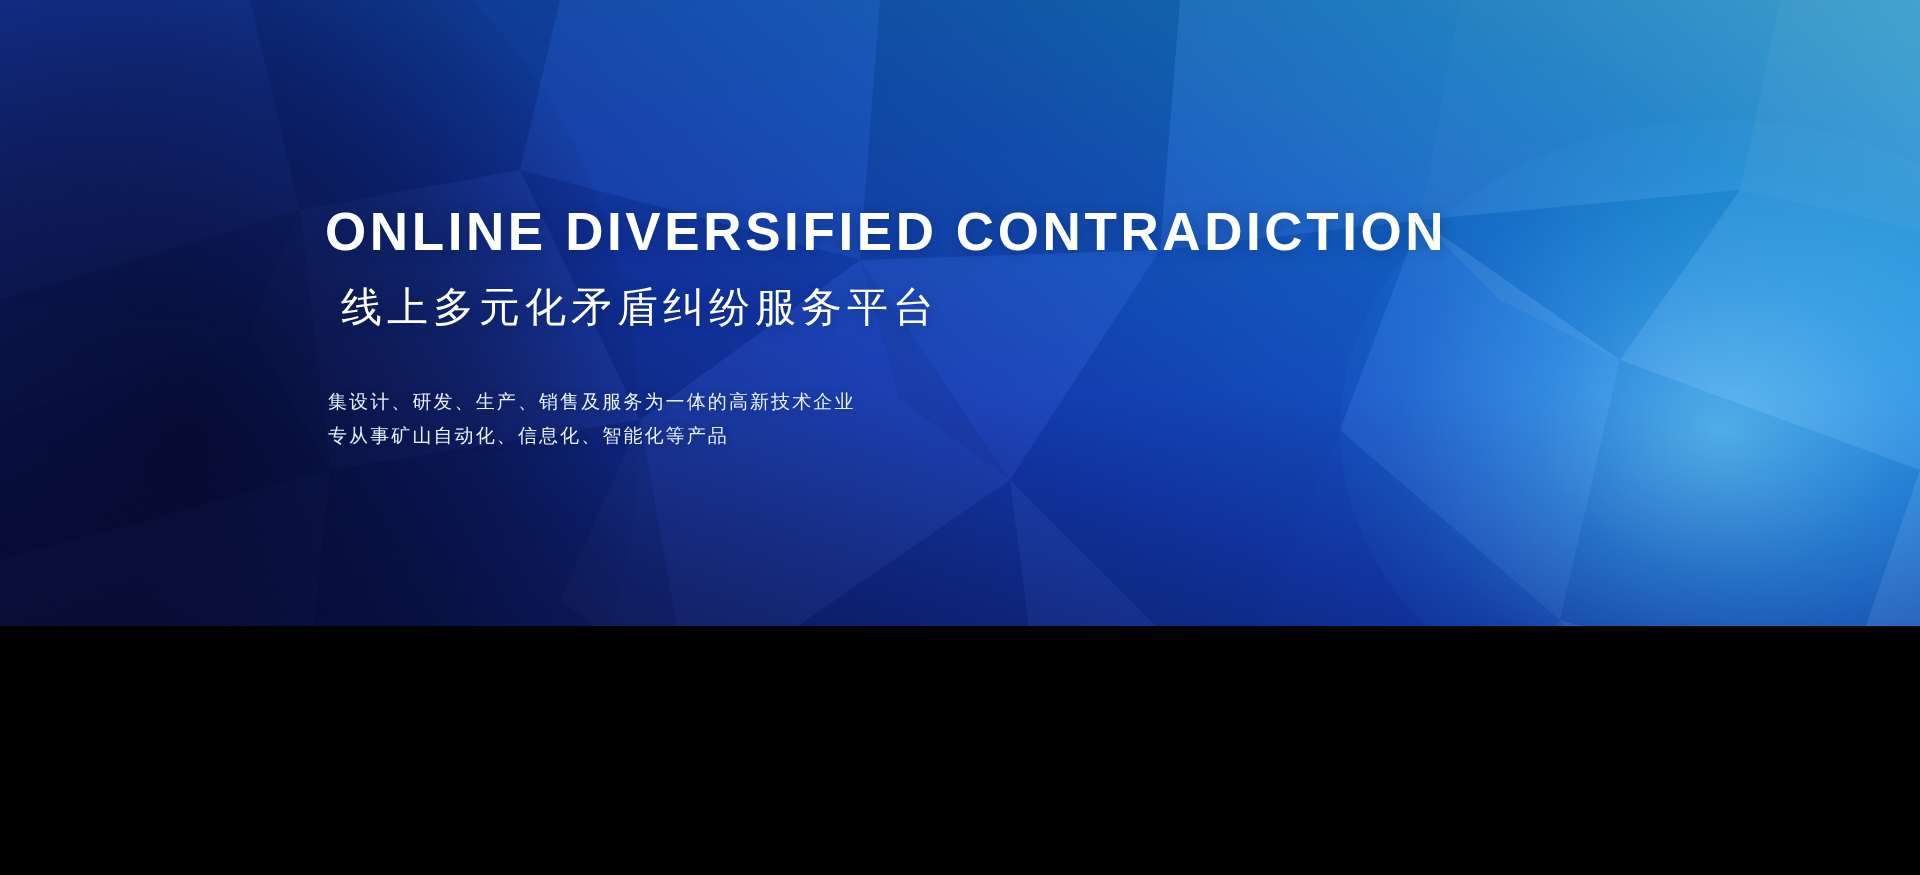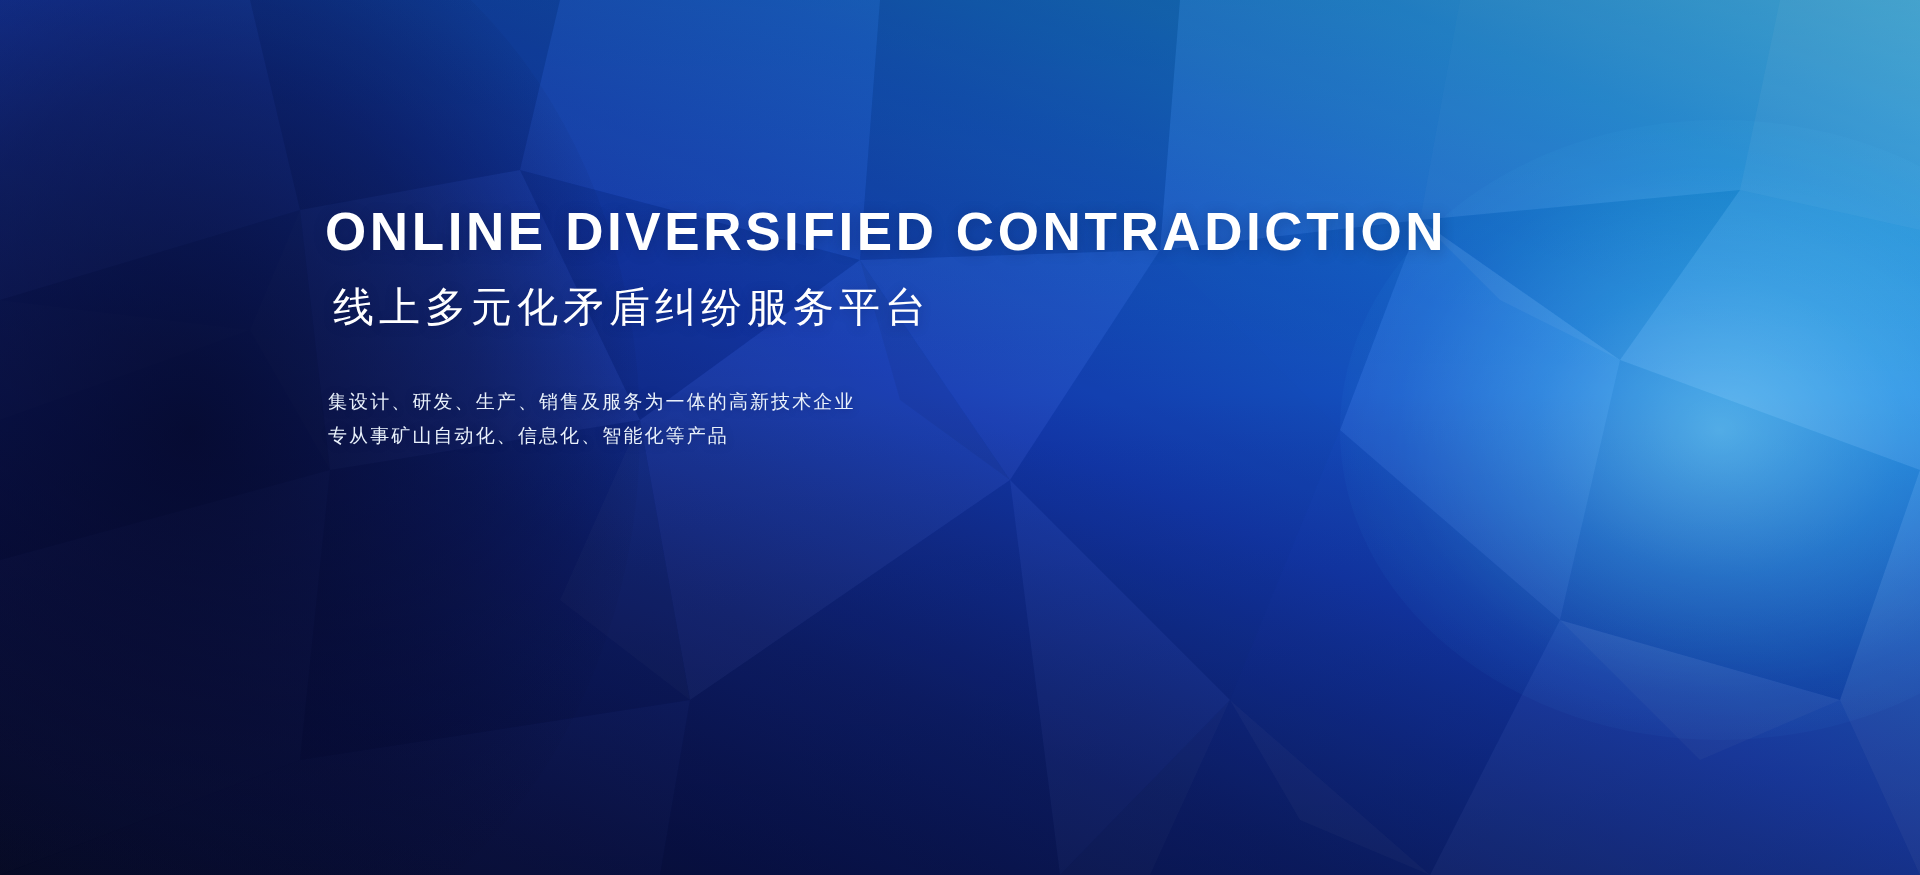--- a/index.html
+++ b/index.html
@@ -7,21 +7,21 @@
     padding: 0;
     background: #000;
   }
   body {
     font-family: "Liberation Sans", "DejaVu Sans", sans-serif;
   }
 
   #banner {
     position: relative;
     width: 1920px;
-    height: 875px;
+    height: 626px;
     overflow: hidden;
     background: #0a1038;
   }
 
   #bg-svg {
     position: absolute;
     inset: 0;
     width: 1920px;
     height: 875px;
     display: block;
@@ -76,21 +76,21 @@
     white-space: nowrap;
     text-shadow: 0 2px 14px rgba(0, 20, 70, 0.30);
   }
 
   .subtitle-cn {
     color: #ffffff;
     font-size: 41px;
     line-height: 52px;
     letter-spacing: 5px;
     font-weight: 400;
-    margin: 18px 0 0 8px;
+    margin: 18px 0 0 16px;
     white-space: nowrap;
     text-shadow: 0 2px 12px rgba(0, 20, 70, 0.30);
   }
 
   .desc {
     margin-top: 52px;
     margin-left: 3px;
   }
   .desc-line {
     color: #e9f1fb;

